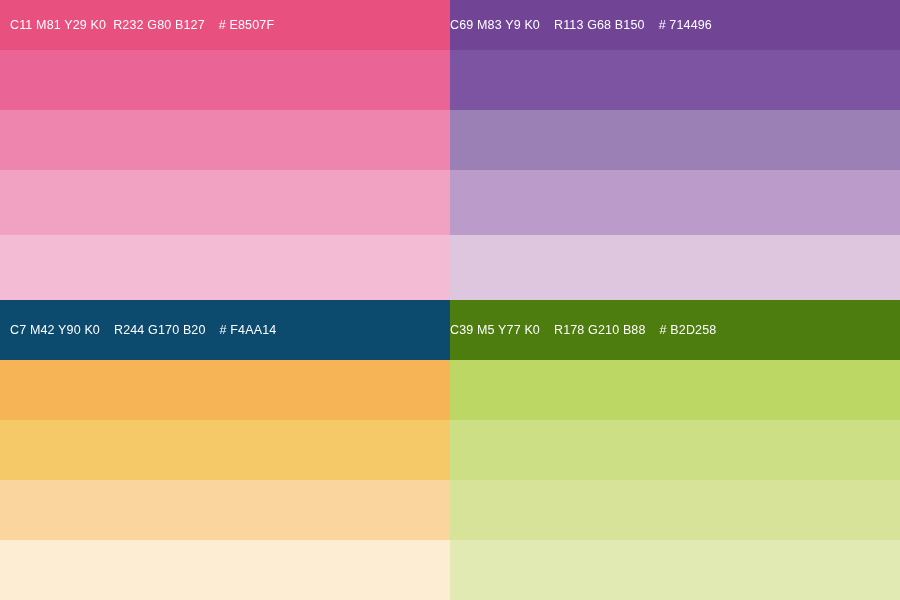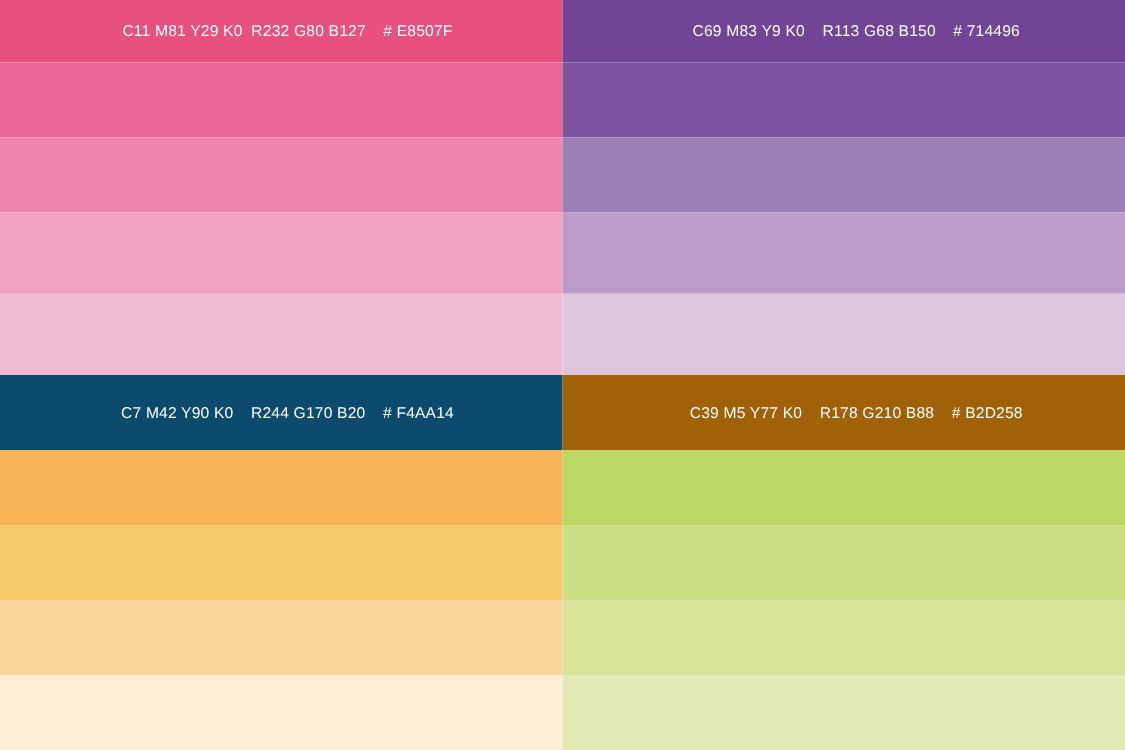--- a/index.html
+++ b/index.html
@@ -15,35 +15,35 @@
     display:grid;
     grid-template-columns:450px 450px;
     grid-template-rows:300px 300px;
   }
   .swatch-group {
     position:relative;
     display:flex;
     flex-direction:column;
     width:450px; height:300px;
   }
-  .tint-band { width:100%;justify-content:center; }
+  .tint-band { width:100%; }
   
   .tint-band.base {
     display:flex;
     align-items:center;
   }
   .swatch-label {
     font-size:12.5px;
     line-height:1;
     color:#ffffff;
     white-space:nowrap;
     letter-spacing:0.15px;
   }
   .indent-sm { padding-left:10px; }
-  .indent-lg { padding-left:20px; }
+  .indent-lg { }
   .label-seg { display:inline-block; }
   .gap-sm { margin-right:7px; }
   .gap-md { margin-right:14px; }
 </style>
 </head>
 <body>
 
 <div class="palette-grid">
 
   <div class="swatch-group">
@@ -76,21 +76,21 @@
         <span class="label-seg gap-md">C7 M42 Y90 K0</span><span class="label-seg gap-md">R244 G170 B20</span><span class="label-seg"># F4AA14</span>
       </div>
     </div>
     <div class="tint-band" style="height: 60px; background-color: rgb(246, 180, 86);"></div>
     <div class="tint-band" style="height: 60px; background-color: rgb(246, 201, 104);"></div>
     <div class="tint-band" style="height: 60px; background-color: rgb(250, 213, 158);"></div>
     <div class="tint-band" style="height: 60px; background-color: rgb(253, 237, 211);"></div>
   </div>
 
   <div class="swatch-group">
-    <div class="tint-band base" style="height: 60px; background-color: #a16207;">
+    <div class="tint-band base" style="height: 60px; background-color: #4d7c0f;">
       <div class="swatch-label indent-lg">
         <span class="label-seg gap-md">C39 M5 Y77 K0</span><span class="label-seg gap-md">R178 G210 B88</span><span class="label-seg"># B2D258</span>
       </div>
     </div>
     <div class="tint-band" style="height: 60px; background-color: rgb(189, 215, 100);"></div>
     <div class="tint-band" style="height: 60px; background-color: rgb(205, 223, 133);"></div>
     <div class="tint-band" style="height: 60px; background-color: rgb(214, 227, 152);"></div>
     <div class="tint-band" style="height: 60px; background-color: rgb(226, 234, 180);"></div>
   </div>
 

